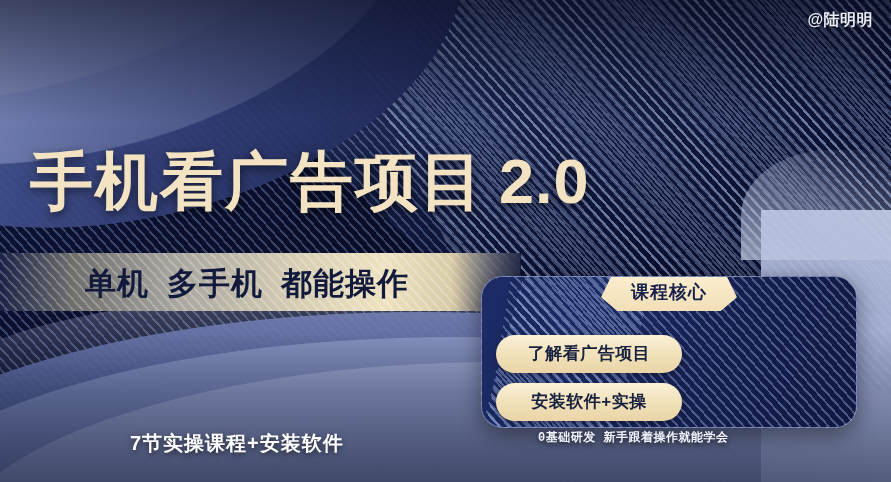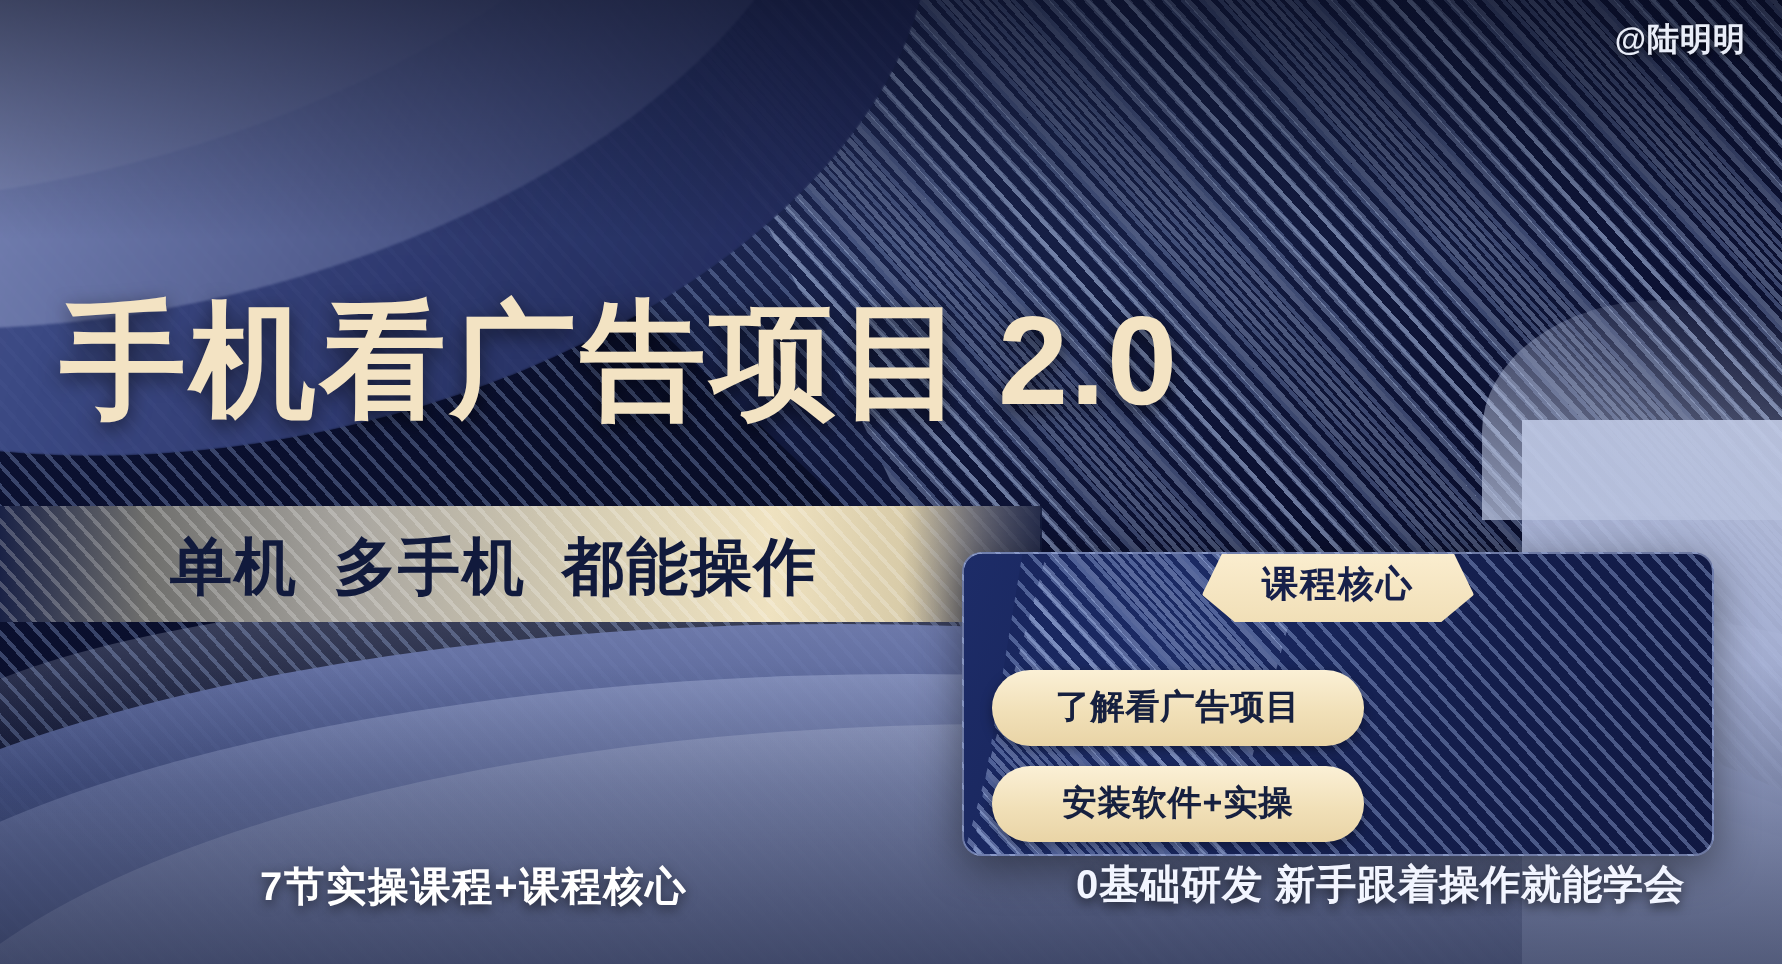--- a/index.html
+++ b/index.html
@@ -168,21 +168,21 @@
     letter-spacing:1px;
     white-space:nowrap;
     z-index:25;
   }
   .subtitle span{margin-right:18px;}
   .subtitle span:last-child{margin-right:0;}
 
   
   .panel{
     position:absolute;left:481px;top:276px;width:374px;height:150px;
-    border-radius:10px;
+    border-radius:22px;
     background:
       repeating-linear-gradient(48deg,
         rgba(168,190,240,.00) 0px,rgba(168,190,240,.00) 5px,
         rgba(168,190,240,.38) 5px,rgba(168,190,240,.38) 7px),
       linear-gradient(115deg,#18255c 0%,#1b2a63 30%,#141e4c 62%,#101841 100%);
     border:1.5px solid rgba(185,200,240,.55);
     box-shadow:0 6px 22px rgba(0,0,0,.45);
     z-index:30;
     overflow:hidden;
   }
@@ -237,24 +237,25 @@
   
   .caption-left{
     position:absolute;left:130px;top:430px;
     color:#ffffff;font-size:20px;font-weight:800;letter-spacing:1px;
     text-shadow:0 2px 6px rgba(0,0,0,.6);
     white-space:nowrap;
     z-index:30;
   }
   .caption-right{
     position:absolute;left:538px;top:429px;
-    color:#f2f5ff;font-size:20px;font-weight:700;letter-spacing:.5px;
+    color:#f2f5ff;font-size:12px;font-weight:700;letter-spacing:.5px;
     text-shadow:0 2px 6px rgba(0,0,0,.65);
     white-space:nowrap;
     z-index:30;
+    font-family:Liberation Mono, monospace;
   }
 </style>
 </head>
 <body>
 
 <div class="poster">
 
   <div class="bg-base"></div>
   <div class="wedge-dark"></div>
   <div class="stripes"></div>
@@ -292,17 +293,17 @@
 
     <div class="panel-head">课程核心</div>
 
     <div class="pill-grid">
       <div class="pill">了解看广告项目</div>
       <div class="pill">安装软件+实操</div>
 
     </div>
   </div>
 
-  <div class="caption-left">7节实操课程+课程核心</div>
+  <div class="caption-left">7节实操课程+安装软件</div>
 
   <div class="caption-right">0基础研发 新手跟着操作就能学会</div>
 
 </div>
 
 </body></html>

